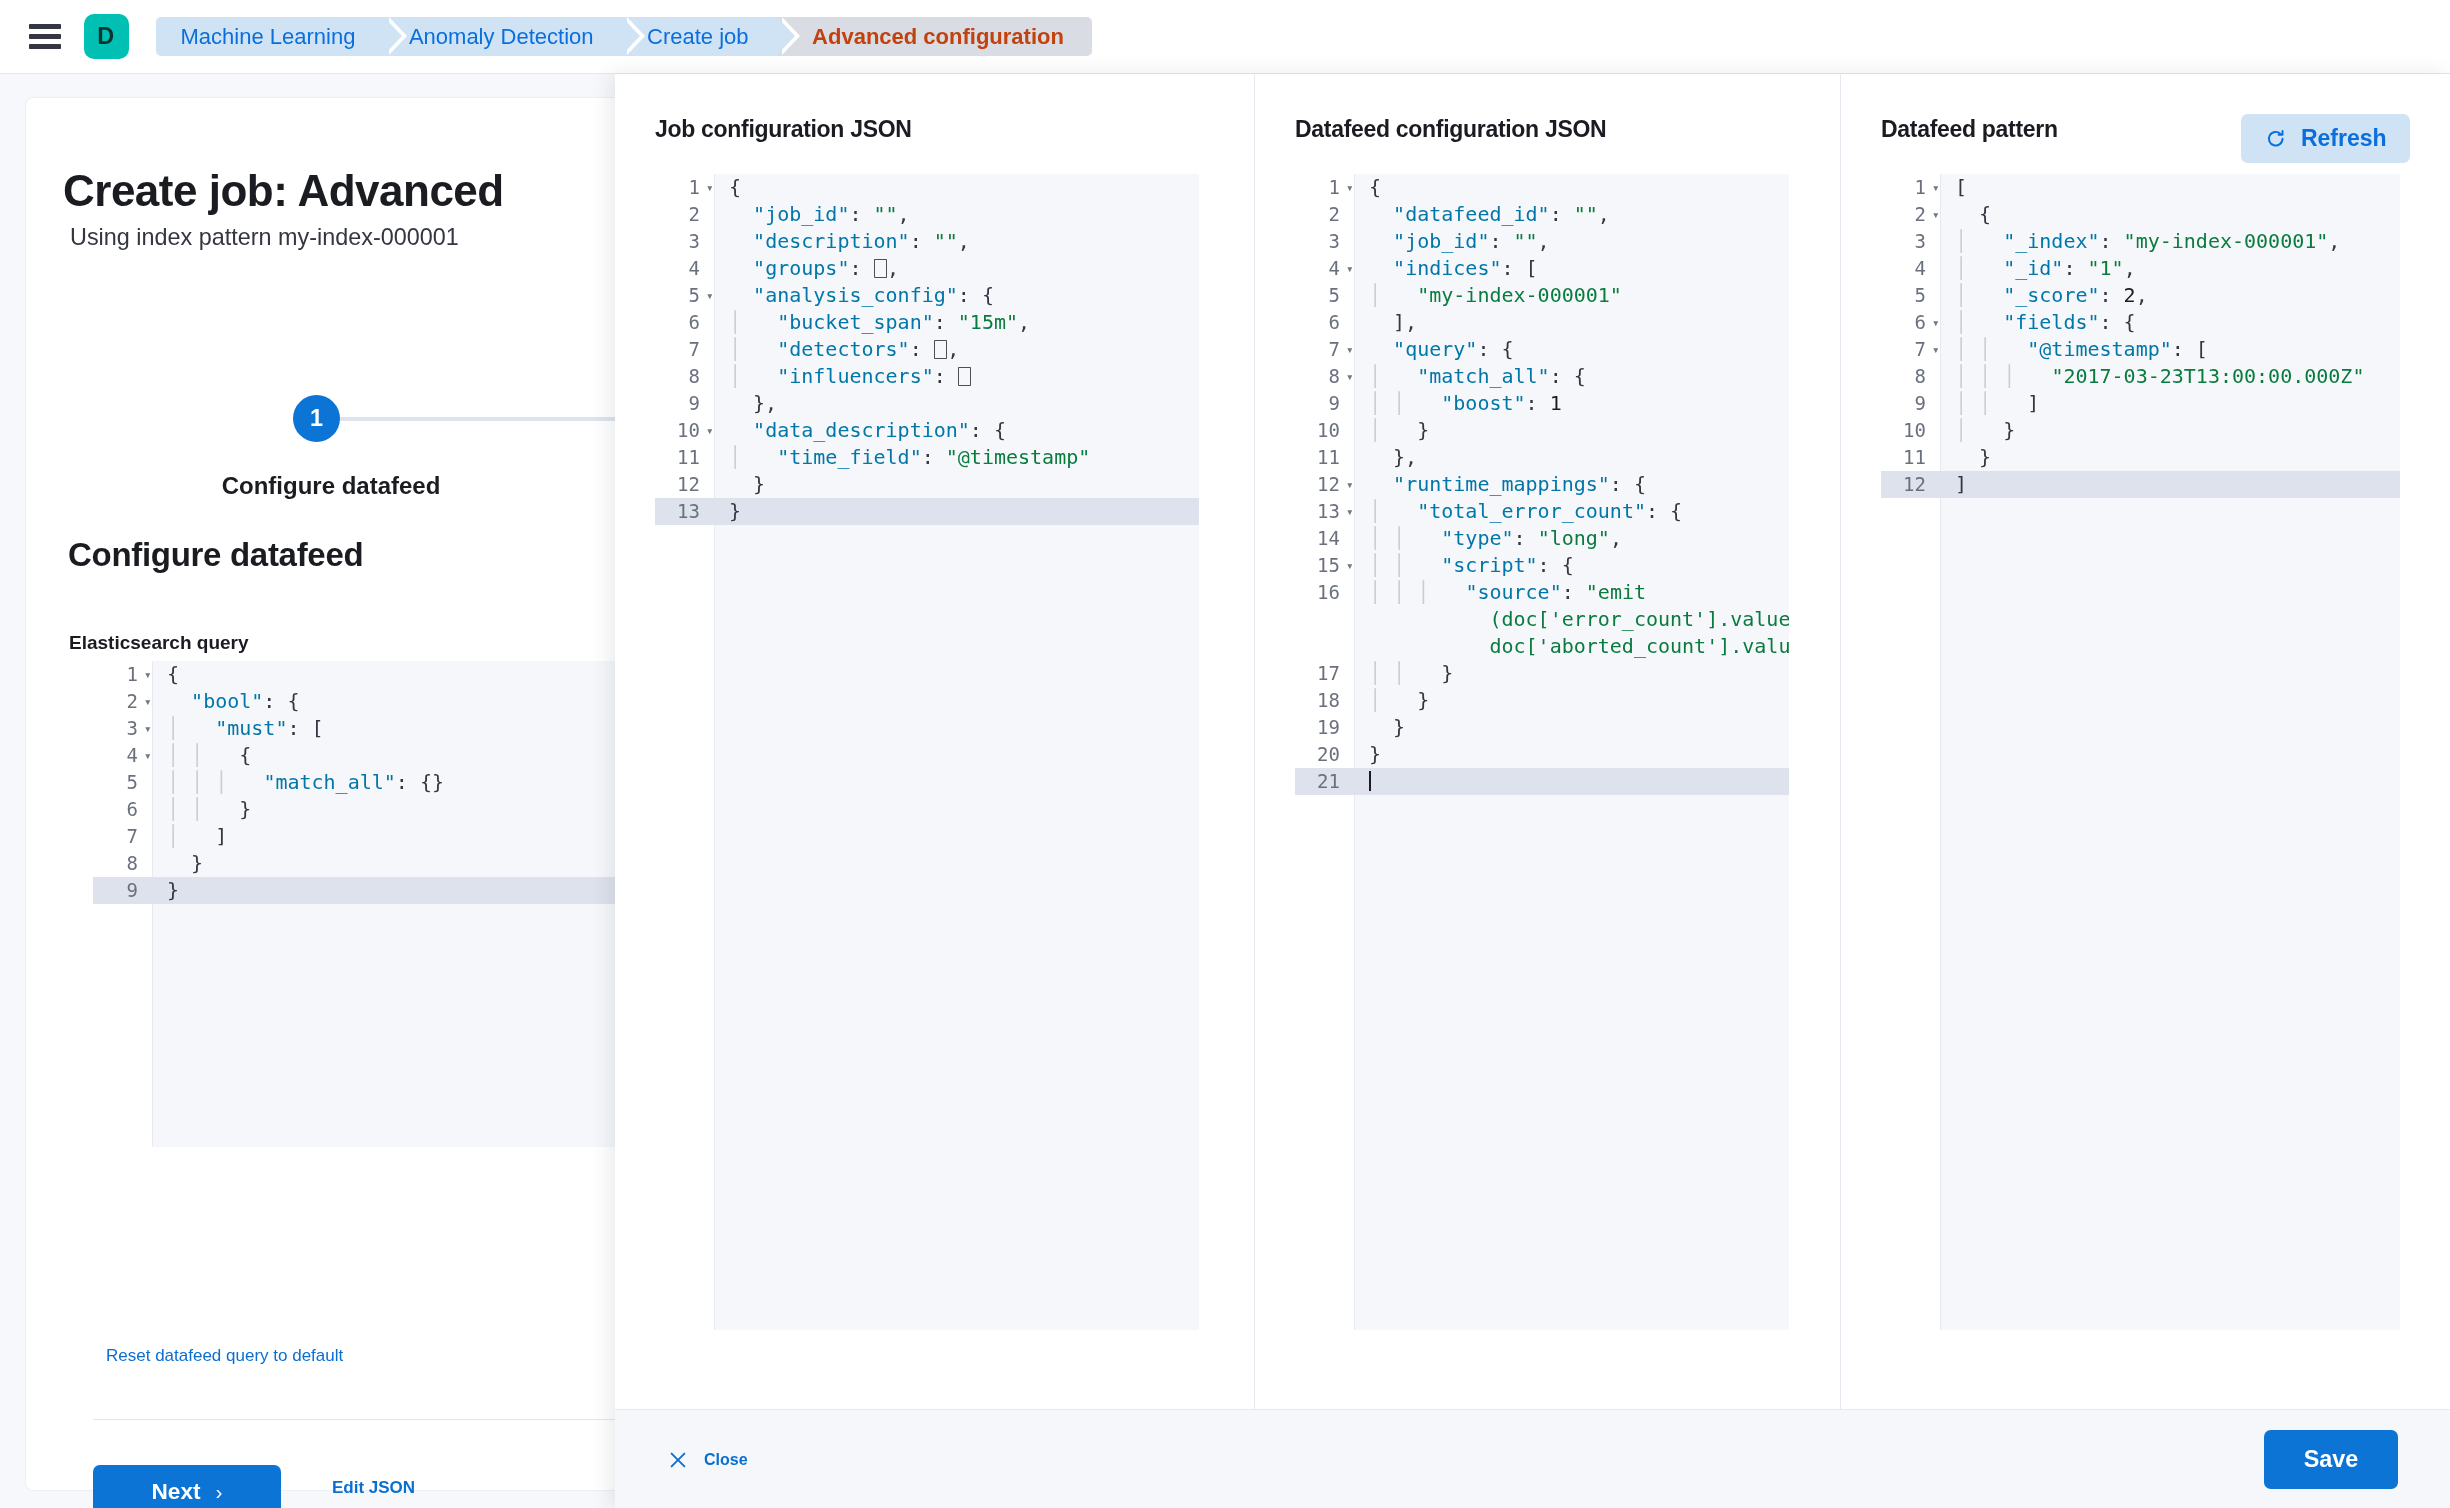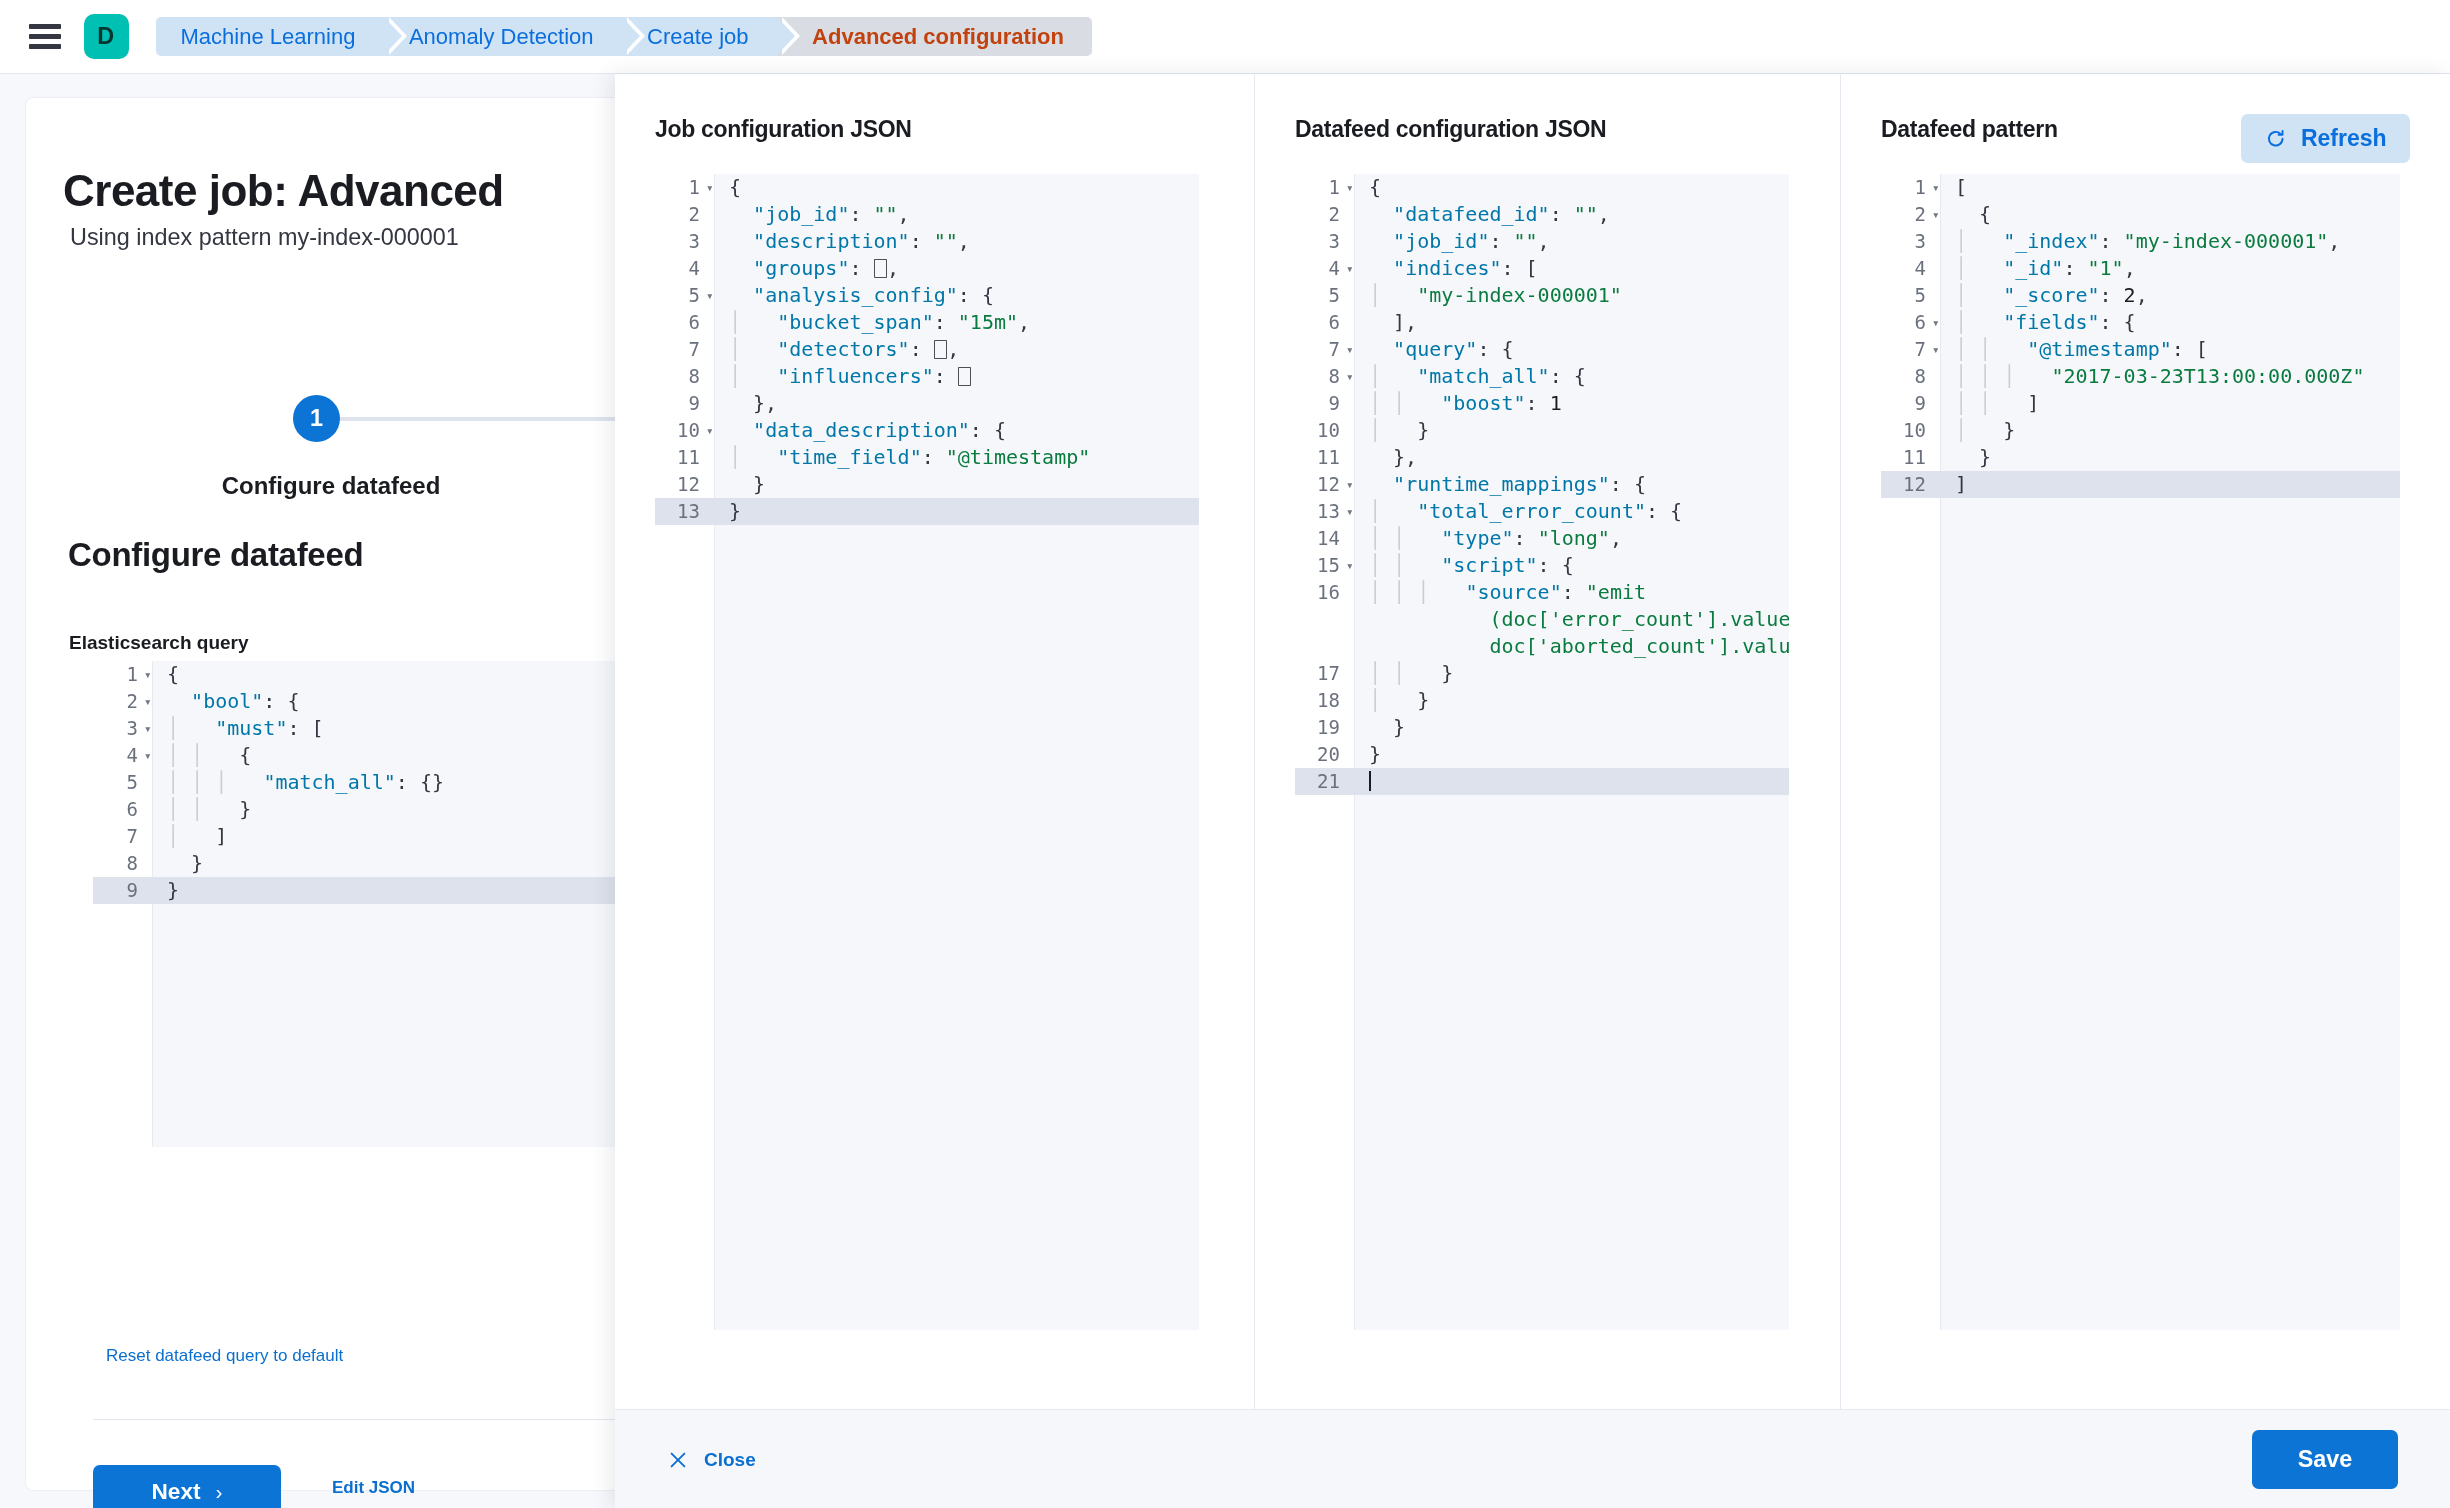--- a/index.html
+++ b/index.html
@@ -205,25 +205,25 @@
   }
 
   .flyout-footer {
     position: absolute; left: 0; right: 0; bottom: 0; height: 100px;
     background: #f5f7fa; border-top: 0.8px solid #e6e9f0;
     display: flex; align-items: center; justify-content: space-between;
     padding: 0 52px;
   }
   .close-btn {
     display: flex; align-items: center; gap: 15px;
-    color: #0b6fd0; font-size: 19px; font-weight: 700; cursor: pointer;
+    color: #0b6fd0; font-size: 16px; font-weight: 700; cursor: pointer;
     background: none; border: none;
   }
   .btn-save {
-    width: 146px; height: 59px; border-radius: 6.7px;
+    width: 134px; height: 59px; border-radius: 6.7px;
     background: #0b74d4; color: #fff; border: none;
     font-size: 23.4px; font-weight: 700; cursor: pointer;
   }
 </style>
 </head>
 <body>
 
 <div class="app">
 
   <div class="topbar">

